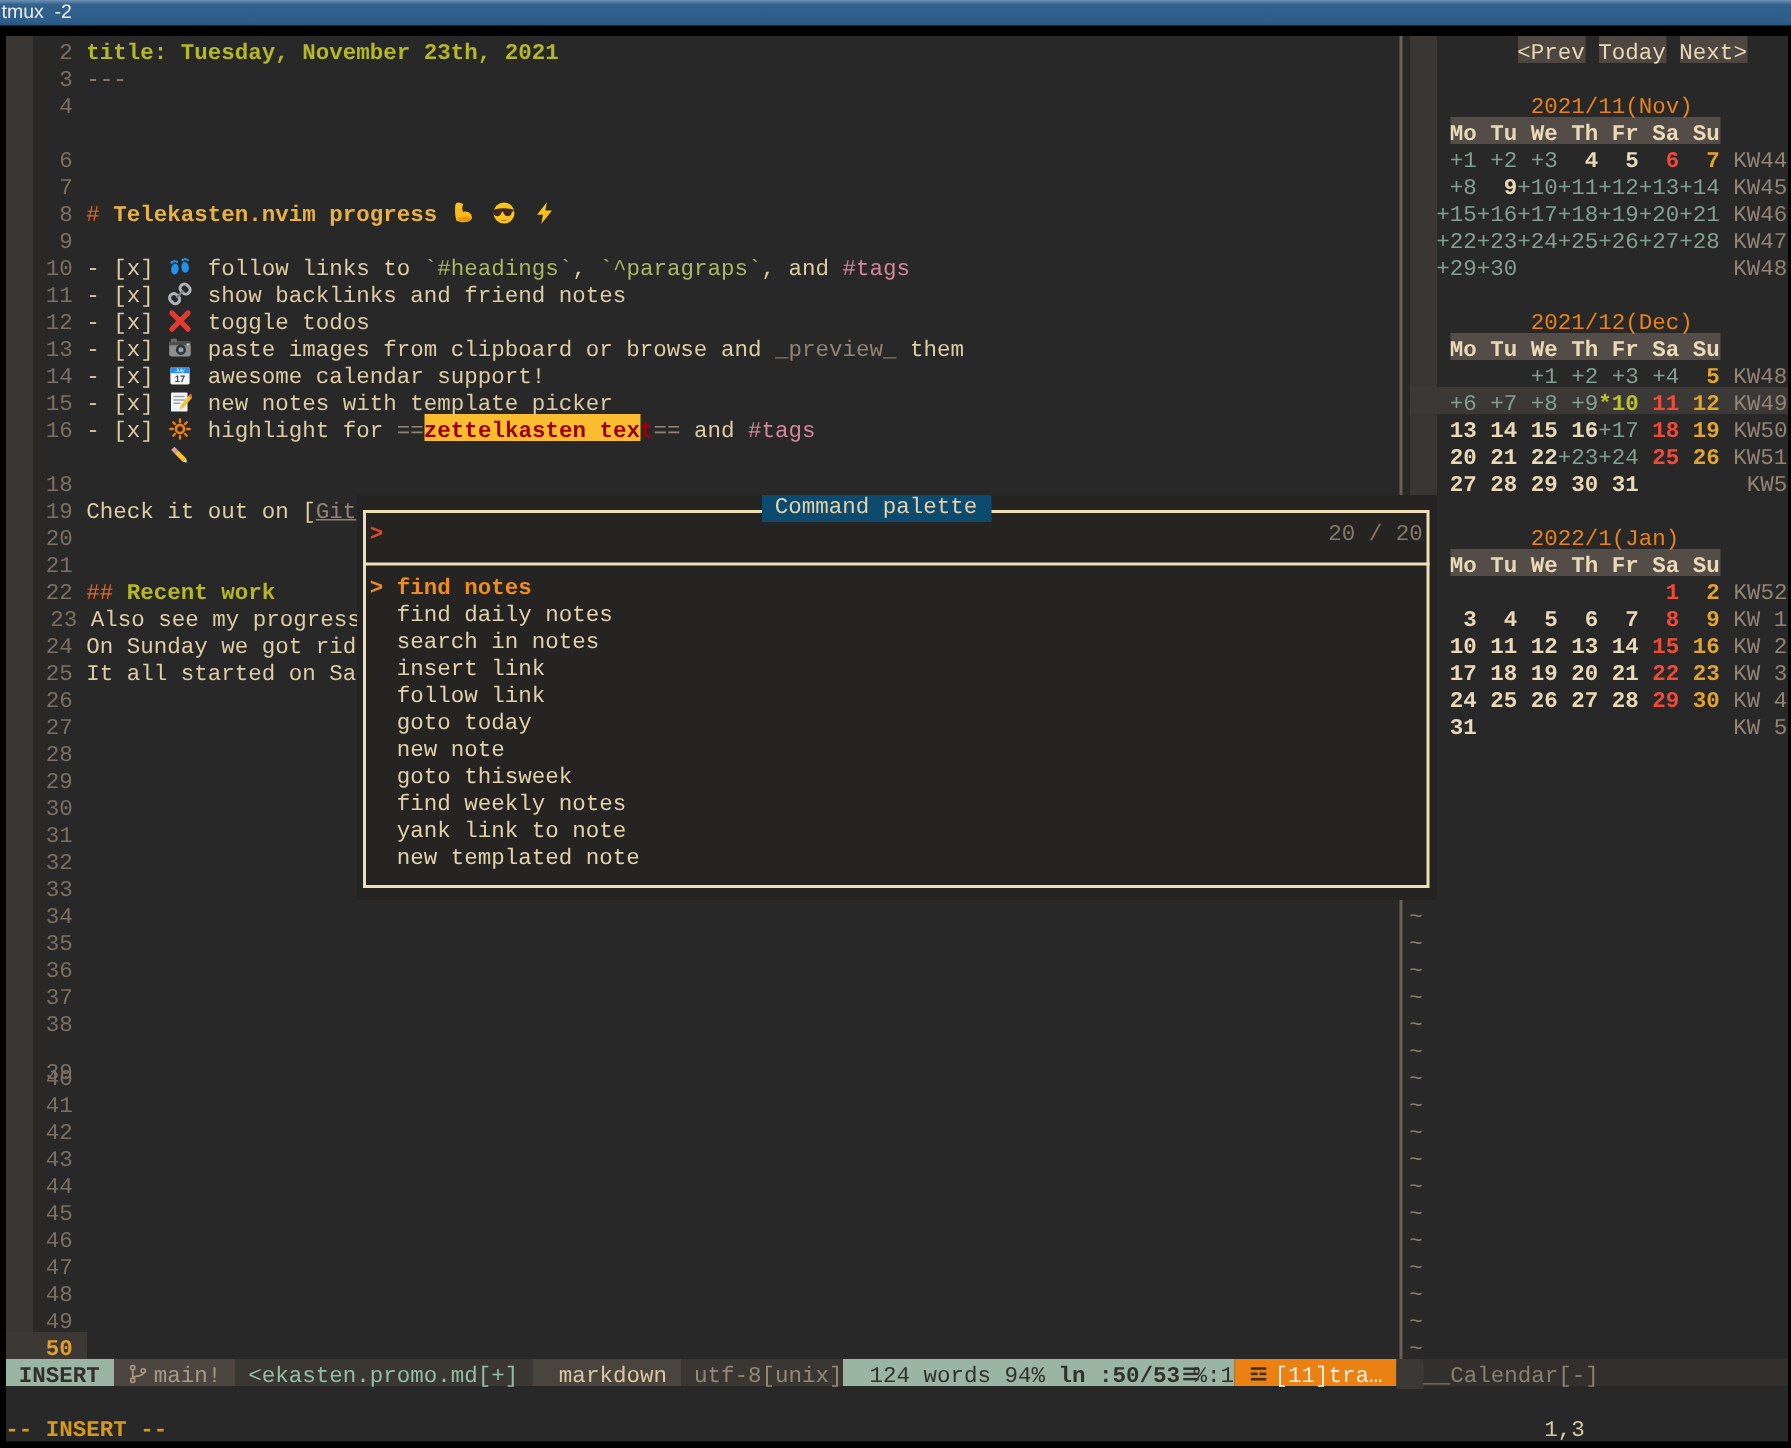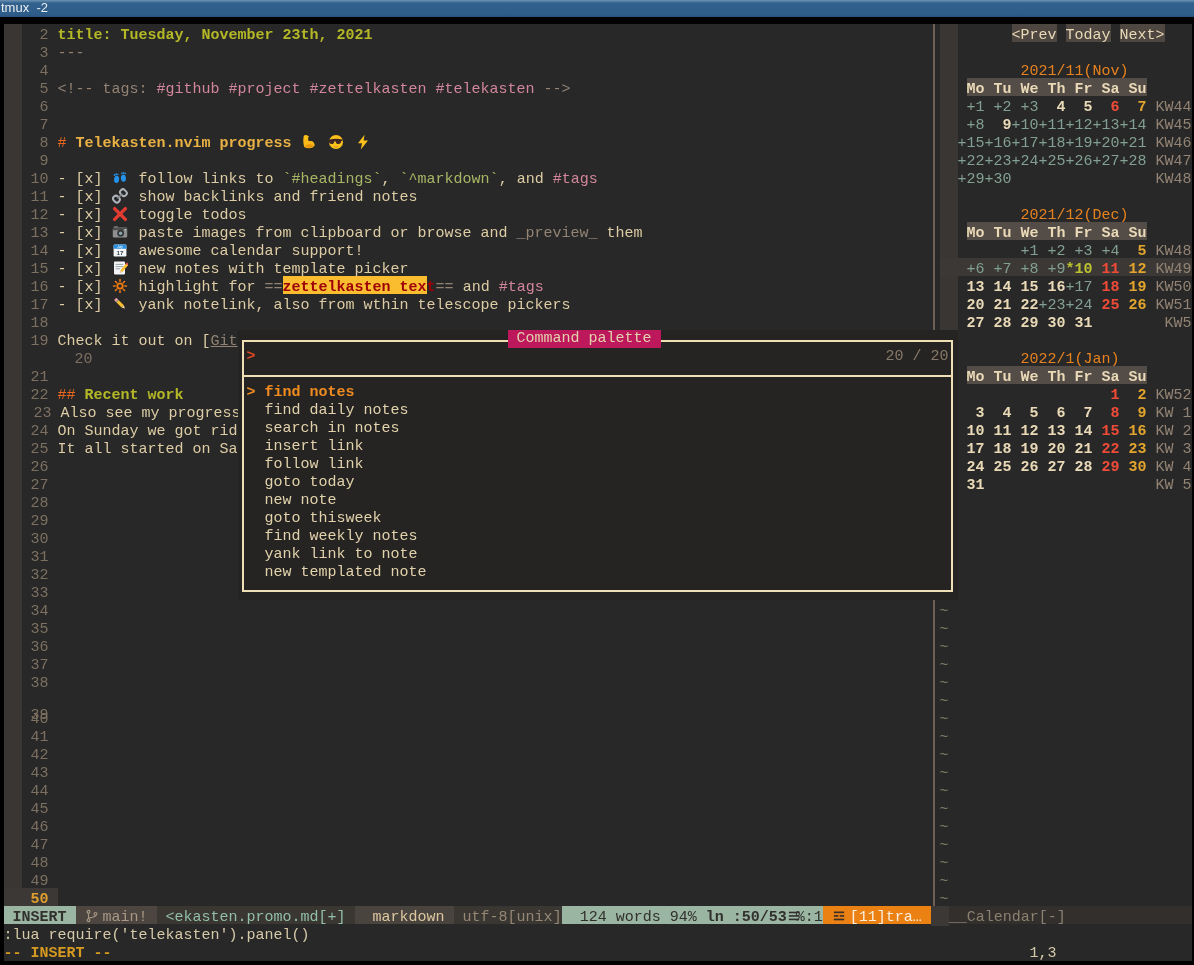--- a/index.html
+++ b/index.html
@@ -49,36 +49,34 @@
 <div style="position:absolute;left:963px;top:54px;width:180px;height:18px;background:#544c46"></div>
 <div style="position:absolute;left:963px;top:198px;width:180px;height:18px;background:#544c46"></div>
 <div style="position:absolute;left:963px;top:342px;width:180px;height:18px;background:#544c46"></div>
 <div style="position:absolute;left:1008px;top:0px;width:45px;height:18px;background:#4e4741"></div>
 <div style="position:absolute;left:1062px;top:0px;width:45px;height:18px;background:#4e4741"></div>
 <div style="position:absolute;left:1116px;top:0px;width:45px;height:18px;background:#4e4741"></div>
 <div style="position:absolute;left:279px;top:252px;width:144px;height:18px;background:#fabd2f"></div>
 <div class="r" style="left:18px;top:3px;"><span class="ln">  2 </span><span class="grn b">title: Tuesday, November 23th, 2021</span></div>
 <div class="r" style="left:18px;top:21px;"><span class="ln">  3 </span><span class="gy">---</span></div>
 <div class="r" style="left:18px;top:39px;"><span class="ln">  4 </span></div>
-<div class="r" style="left:18px;top:57px;"><span class="ln">  5 </span><span class="gy">&lt;!-- tags: </span><span class="pk">#github #project #zettelkasten #telekasten</span><span class="gy"> --&gt;</span></div>
 <div class="r" style="left:18px;top:75px;"><span class="ln">  6 </span></div>
 <div class="r" style="left:18px;top:93px;"><span class="ln">  7 </span></div>
 <div class="r" style="left:18px;top:111px;"><span class="ln">  8 </span><span class="hh"># </span><span class="h1 b">Telekasten.nvim progress</span></div>
 <div class="r" style="left:18px;top:129px;"><span class="ln">  9 </span></div>
-<div class="r" style="left:18px;top:147px;"><span class="ln"> 10 </span><span>- [x]    follow links to </span><span class="cd">`#headings`</span><span>, </span><span class="cd">`^markdown`</span><span>, and </span><span class="pk">#tags</span></div>
+<div class="r" style="left:18px;top:147px;"><span class="ln"> 10 </span><span>- [x]    follow links to </span><span class="cd">`#headings`</span><span>, </span><span class="cd">`^paragraps`</span><span>, and </span><span class="pk">#tags</span></div>
 <div class="r" style="left:18px;top:165px;"><span class="ln"> 11 </span><span>- [x]    show backlinks and friend notes</span></div>
 <div class="r" style="left:18px;top:183px;"><span class="ln"> 12 </span><span>- [x]    toggle todos</span></div>
 <div class="r" style="left:18px;top:201px;"><span class="ln"> 13 </span><span>- [x]    paste images from clipboard or browse and </span><span class="gy">_preview_</span><span> them</span></div>
 <div class="r" style="left:18px;top:219px;"><span class="ln"> 14 </span><span>- [x]    awesome calendar support!</span></div>
 <div class="r" style="left:18px;top:237px;"><span class="ln"> 15 </span><span>- [x]    new notes with template picker</span></div>
 <div class="r" style="left:18px;top:255px;"><span class="ln"> 16 </span><span>- [x]    highlight for </span><span class="gy">==</span><span class="mk b">zettelkasten text</span><span class="gy">==</span><span> and </span><span class="pk">#tags</span></div>
-<div class="r" style="left:18px;top:273px;"><span class="ln"> 17 </span><span>- [x]    yank notelink, also from wthin telescope pickers</span></div>
 <div class="r" style="left:18px;top:291px;"><span class="ln"> 18 </span></div>
 <div class="r" style="left:18px;top:309px;"><span class="ln"> 19 </span><span>Check it out on [</span><span class="gy u">Git</span></div>
-<div class="r" style="left:18px;top:327px;margin-left:44px;"><span class="ln"> 20 </span></div>
+<div class="r" style="left:18px;top:327px;"><span class="ln"> 20 </span></div>
 <div class="r" style="left:18px;top:345px;"><span class="ln"> 21 </span></div>
 <div class="r" style="left:18px;top:363px;"><span class="ln"> 22 </span><span class="hh">## </span><span class="grn b">Recent work</span></div>
 <div class="r" style="left:6px;top:381px;padding-left:15px;"><span class="ln"> 23 </span><span>Also see my progress</span></div>
 <div class="r" style="left:18px;top:399px;"><span class="ln"> 24 </span><span>On Sunday we got rid</span></div>
 <div class="r" style="left:18px;top:417px;"><span class="ln"> 25 </span><span>It all started on Sa</span></div>
 <div class="r" style="left:18px;top:435px;"><span class="ln"> 26 </span></div>
 <div class="r" style="left:18px;top:453px;"><span class="ln"> 27 </span></div>
 <div class="r" style="left:18px;top:471px;"><span class="ln"> 28 </span></div>
 <div class="r" style="left:18px;top:489px;"><span class="ln"> 29 </span></div>
 <div class="r" style="left:18px;top:507px;"><span class="ln"> 30 </span></div>
@@ -136,21 +134,20 @@
 <div class="r" style="left:936px;top:723px;"><span class="ti">~</span></div>
 <div class="r" style="left:936px;top:741px;"><span class="ti">~</span></div>
 <div class="r" style="left:936px;top:759px;"><span class="ti">~</span></div>
 <div class="r" style="left:936px;top:777px;"><span class="ti">~</span></div>
 <div class="r" style="left:936px;top:795px;"><span class="ti">~</span></div>
 <div class="r" style="left:936px;top:813px;"><span class="ti">~</span></div>
 <div class="r" style="left:936px;top:831px;"><span class="ti">~</span></div>
 <div class="r" style="left:936px;top:849px;"><span class="ti">~</span></div>
 <div class="r" style="left:936px;top:867px;"><span class="ti">~</span></div>
 <div class="r" style="left:0px;top:885px;"><span class="s-ins b"> INSERT </span><span class="s-br">   main! </span><span class="s-fn"> &lt;ekasten.promo.md[+] </span><span class="s-md">  markdown </span><span class="s-utf"> utf-8[unix]</span><span class="s-sage">  124 words 94% </span><span class="s-sage b">ln :50/53</span><span class="s-sage"> %:1</span><span class="s-or">   [11]tra… </span><span class="s-cal1">  </span><span class="s-cal2">__Calendar[-]              </span></div>
-<div class="r" style="left:0px;top:903px;"><span class="cmd">:lua require('telekasten').panel()</span></div>
 <div class="r" style="left:0px;top:921px;"><span class="ins b">-- INSERT --</span></div>
 <div class="r" style="left:1026px;top:921px;"><span class="cmd">1,3</span></div>
 <div class="r" style="left:1152px;top:921px;margin-top:26px;"><span class="cmd">All</span></div>
 <svg style="position:absolute;left:297px;top:110px;" width="16" height="16" viewBox="0 0 16 16">
       <path d="M2.9 2.4 C2.0 4.8 2.1 8.4 3.2 13 C7 15 11.9 14.4 13.6 11.8 C14 8.5 10.9 6.2 7.8 7.3 C6.9 5.6 7.0 3.6 7.9 2.0 C6.1 1.1 3.9 1.2 2.9 2.4 Z" fill="#fbb919"></path>
       <circle cx="4.7" cy="3.1" r="2.1" fill="#fcc21b"></circle>
       <path d="M3.6 12.2 C6.4 9.8 10.6 9.6 13.2 11.9 C11.4 14.2 6.9 14.6 3.6 12.2 Z" fill="#e8950c"></path>
     </svg>
 <svg style="position:absolute;left:324px;top:110px;" width="16" height="16" viewBox="0 0 16 16">
       <circle cx="8" cy="8" r="7" fill="#fcc21b"></circle>
@@ -241,21 +238,21 @@
       <g fill="#3a3028">
         <rect x="2" y="3.2" width="11" height="1.8"></rect>
         <rect x="2" y="7" width="4.8" height="1.8"></rect>
         <rect x="8.2" y="7" width="4.8" height="1.8"></rect>
         <rect x="2" y="10.8" width="11" height="1.8"></rect>
       </g>
     </svg>
 <div id="pal" style="position:absolute;left:234px;top:306px;width:720px;height:270px;background:#252423"></div>
 <div style="position:absolute;left:238px;top:315.5px;width:711.5px;height:252px;border:2px solid #eedfb5"></div>
 <div style="position:absolute;left:240px;top:351px;width:709px;height:2px;background:#eedfb5"></div>
-<div class="r" style="left:504px;top:306px;background:#be185d"><span style="color:#e2d2ab"> Command palette </span></div>
+<div class="r" style="left:504px;top:306px;background:#0c4a6e"><span style="color:#e2d2ab"> Command palette </span></div>
 <div class="r" style="left:243px;top:324px"><span class="b" style="color:#dd4a21">&gt;</span></div>
 <div class="r" style="left:882px;top:324px"><span style="color:#867968">20 / 20</span></div>
 <div class="r" style="left:243px;top:360px"><span class="psel b">&gt;</span></div>
 <div class="r" style="left:261px;top:360px"><span class="psel b">find notes</span></div>
 <div class="r" style="left:261px;top:378px"><span class="pt">find daily notes</span></div>
 <div class="r" style="left:261px;top:396px"><span class="pt">search in notes</span></div>
 <div class="r" style="left:261px;top:414px"><span class="pt">insert link</span></div>
 <div class="r" style="left:261px;top:432px"><span class="pt">follow link</span></div>
 <div class="r" style="left:261px;top:450px"><span class="pt">goto today</span></div>
 <div class="r" style="left:261px;top:468px"><span class="pt">new note</span></div>

